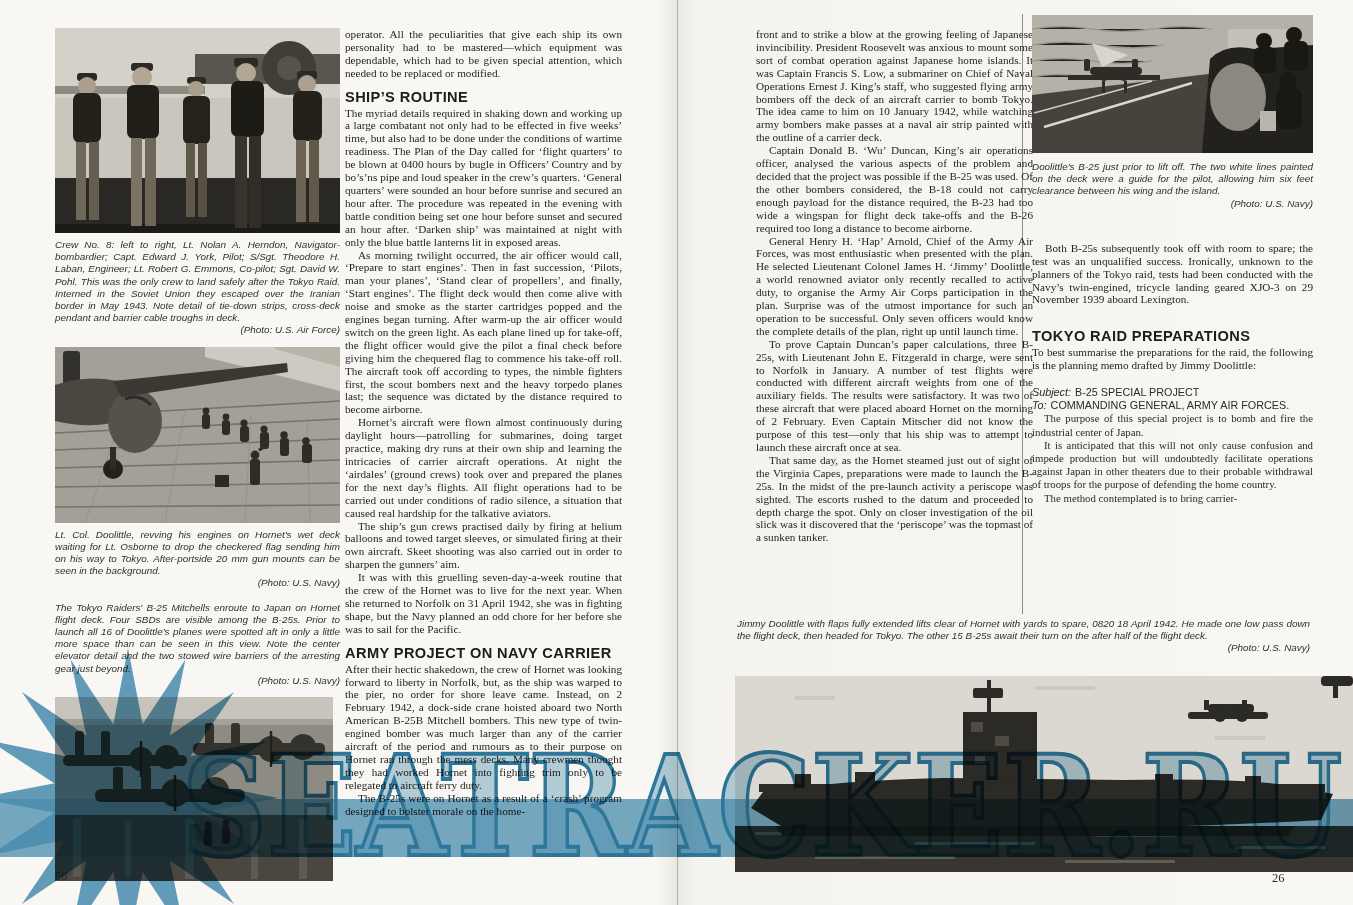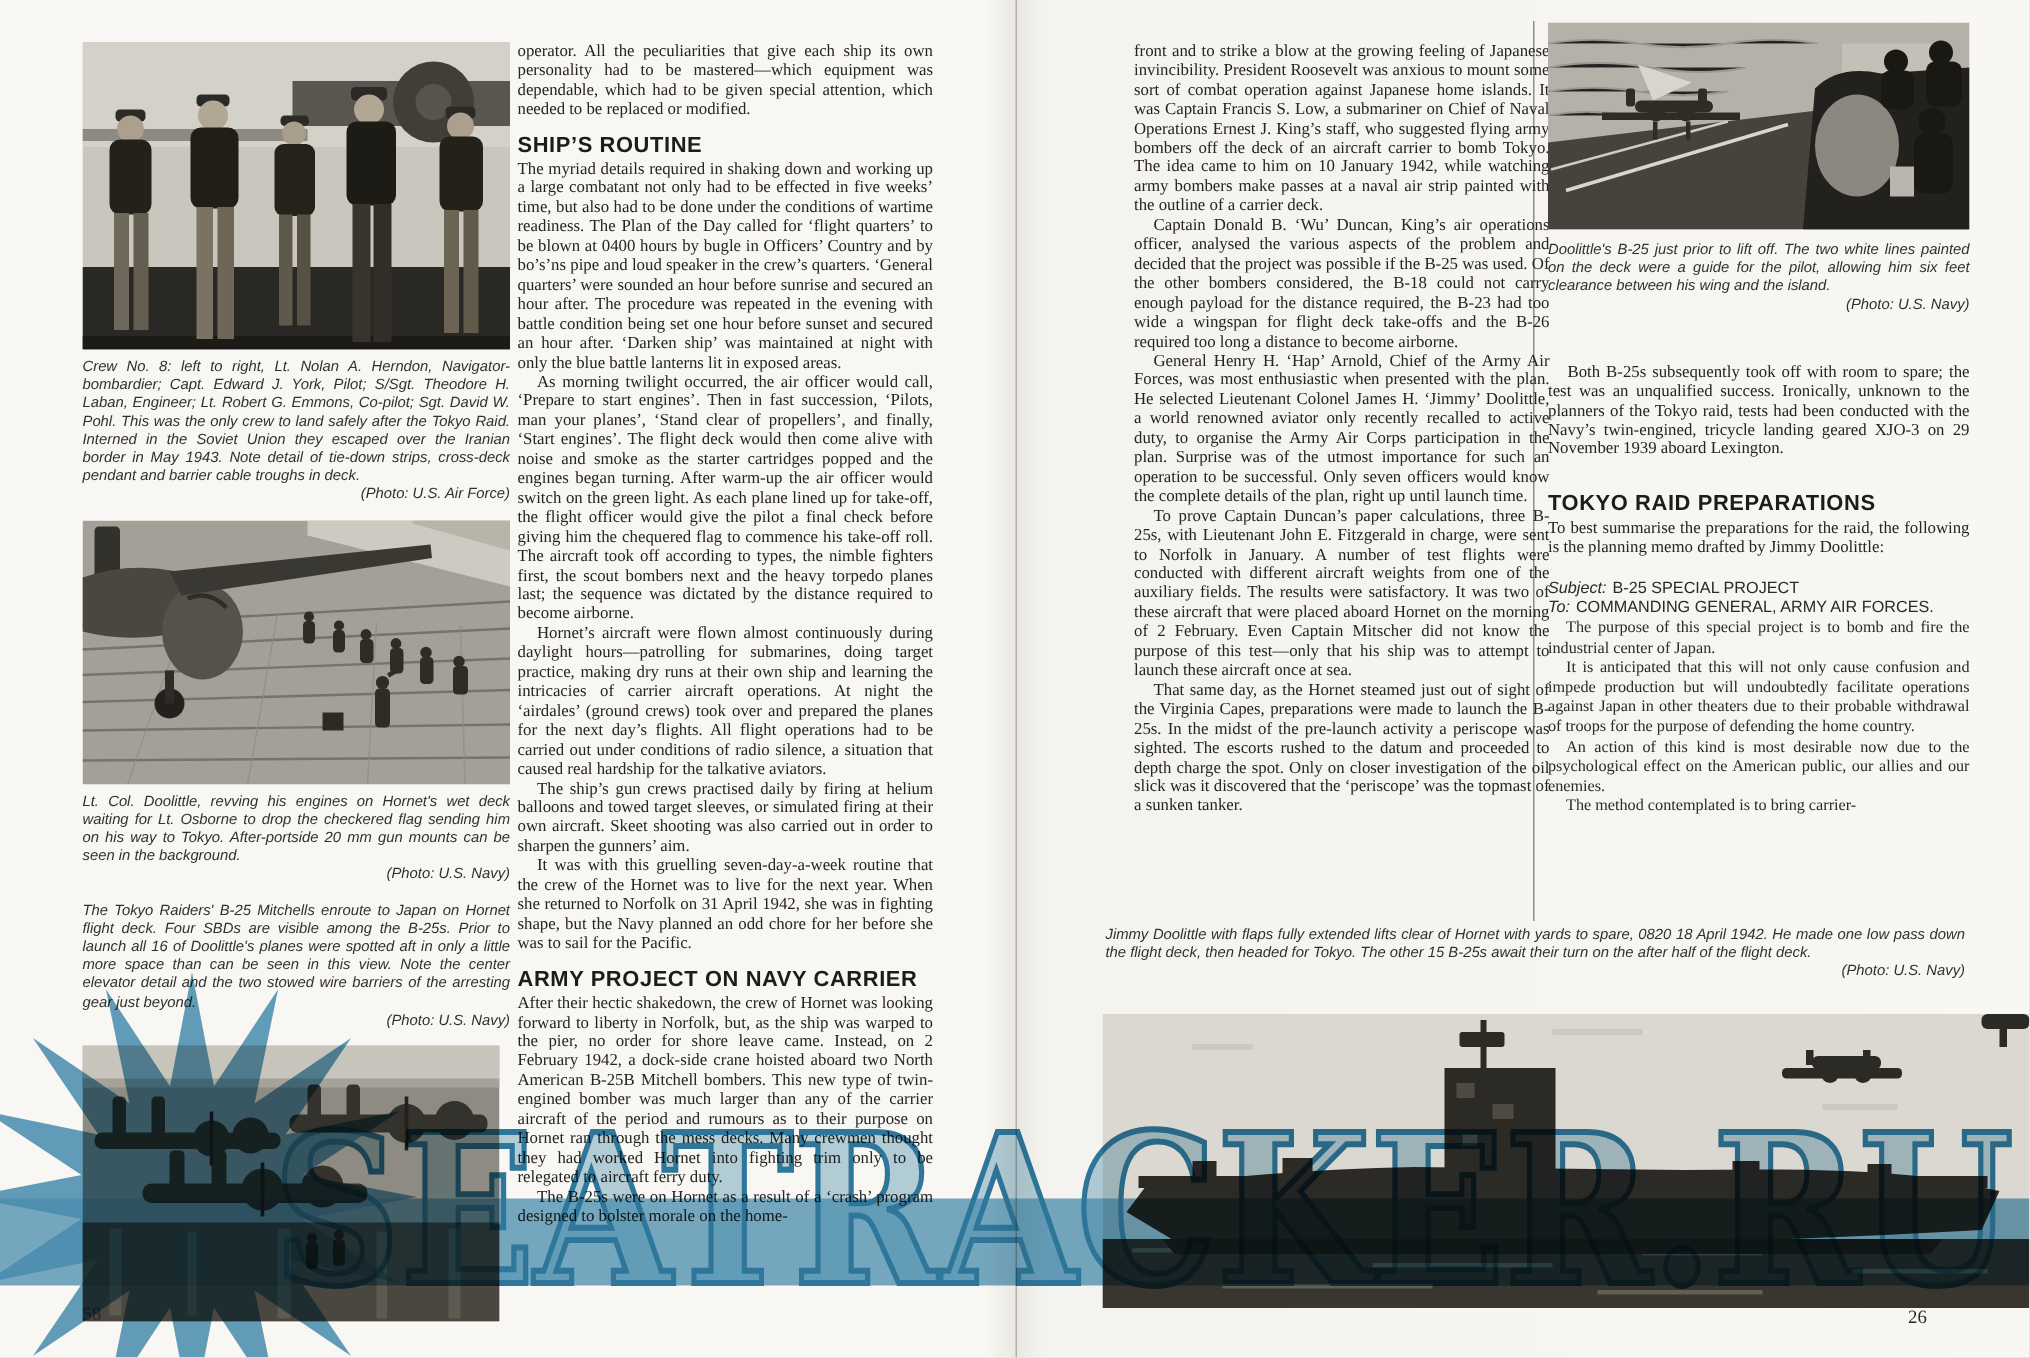--- a/index.html
+++ b/index.html
@@ -301,21 +301,20 @@
       <p class="indent">Both B-25s subsequently took off with room to spare; the test was an unqualified success. Ironically, unknown to the planners of the Tokyo raid, tests had been conducted with the Navy’s twin-engined, tricycle landing geared XJO-3 on 29 November 1939 aboard Lexington.</p>
       <h2 class="head" style="margin-top:24px;">TOKYO RAID PREPARATIONS</h2>
       <p>To best summarise the preparations for the raid, the following is the planning memo drafted by Jimmy Doolittle:</p>
     </div>
 
     <div class="memo" style="margin-top:14px;">
       <p><span class="lbl">Subject:</span><span>B-25 SPECIAL PROJECT</span></p>
       <p><span class="lbl">To:</span><span>COMMANDING GENERAL, ARMY AIR FORCES.</span></p>
       <p class="mindent">The purpose of this special project is to bomb and fire the industrial center of Japan.</p>
       <p class="mindent">It is anticipated that this will not only cause confusion and impede production but will undoubtedly facilitate operations against Japan in other theaters due to their probable withdrawal of troops for the purpose of defending the home country.</p>
-      <p class="mindent">An action of this kind is most desirable now due to the psychological effect on the American public, our allies and our enemies.</p>
       <p class="mindent">The method contemplated is to bring carrier-</p>
     </div>
   </div>
 
   <div class="abs caption" style="left:737px;top:618px;width:573px;">
     <span>Jimmy Doolittle with flaps fully extended lifts clear of Hornet with yards to spare, 0820 18 April 1942. He made one low pass down the flight deck, then headed for Tokyo. The other 15 B-25s await their turn on the after half of the flight deck.</span>
     <span class="credit">(Photo: U.S. Navy)</span>
   </div>
 
   <figure class="abs" style="left:735px;top:676px;">

